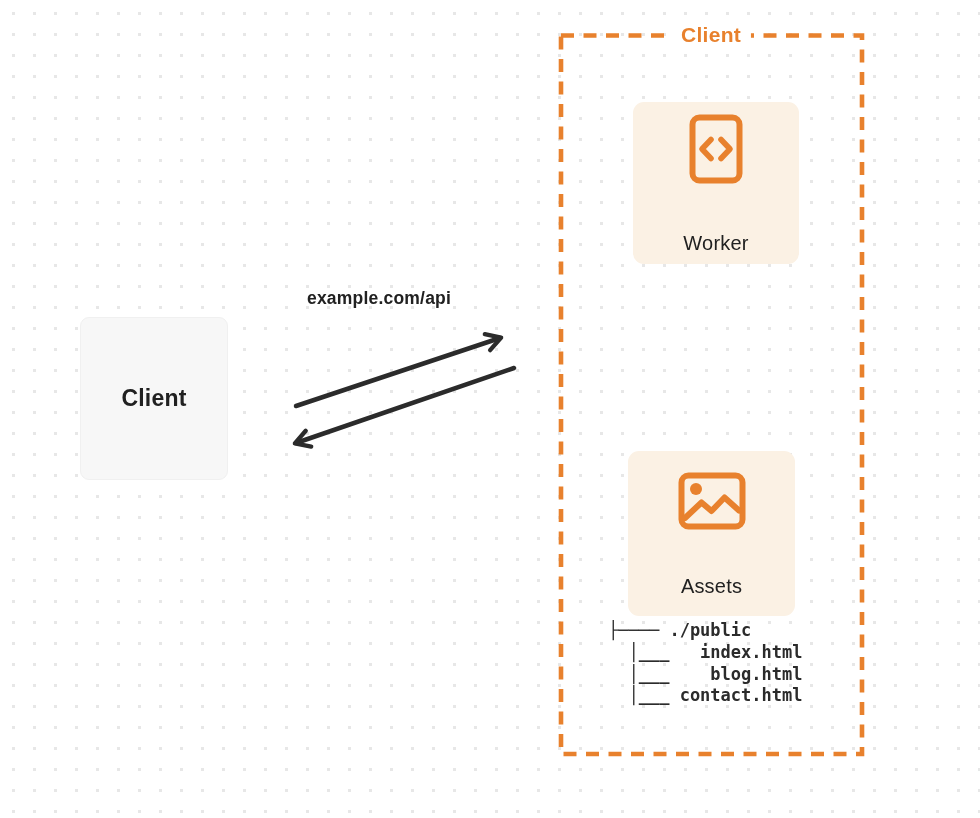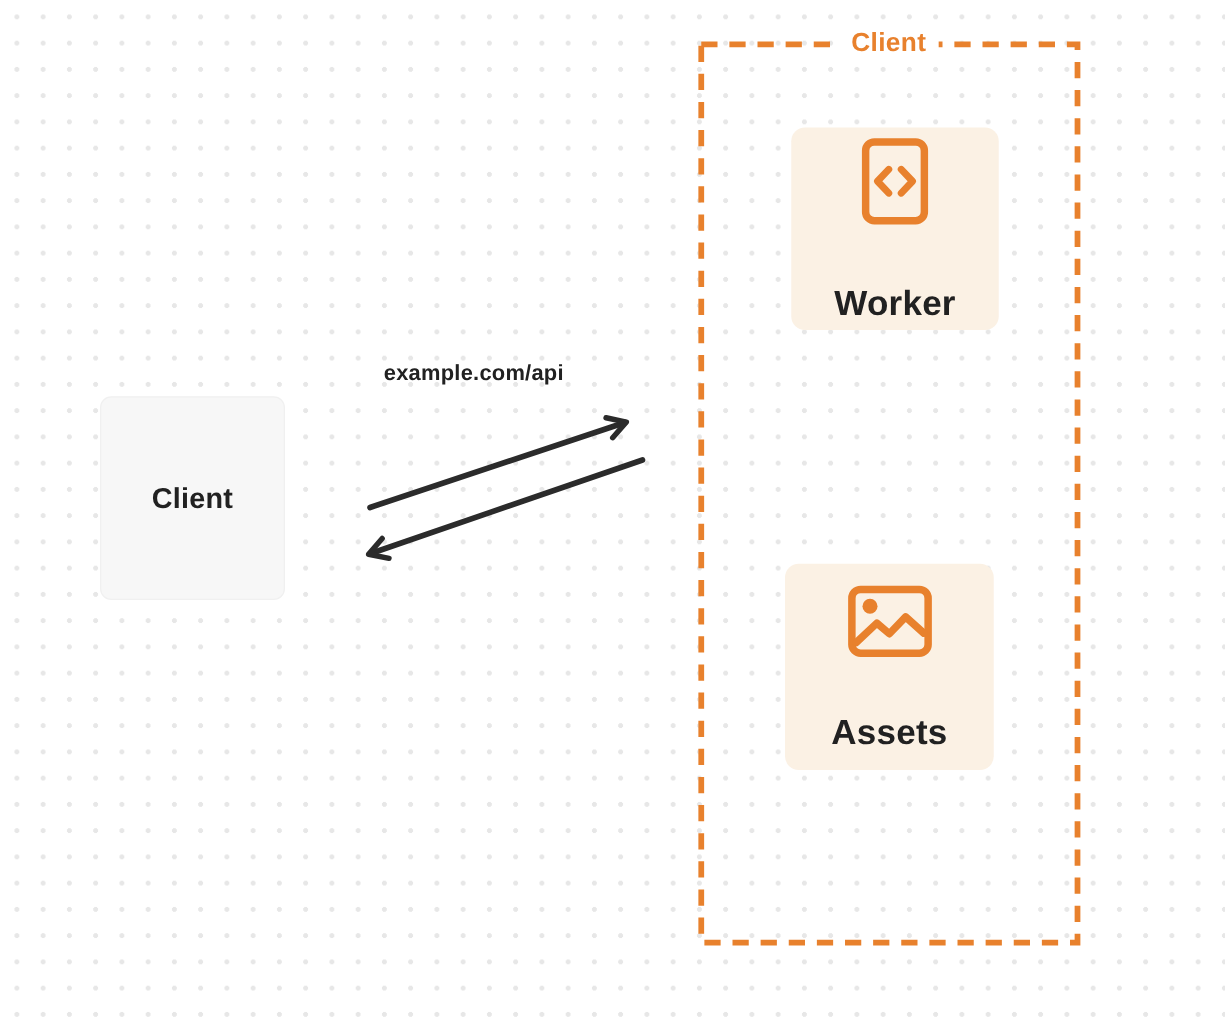--- a/index.html
+++ b/index.html
@@ -55,21 +55,21 @@
   .card{
     position:absolute;
     background:var(--card-bg);
     border-radius:11px;
     display:flex;flex-direction:column;align-items:center;justify-content:center;
     z-index:2;
   }
   .card.worker{left:633px;top:102px;width:166px;height:162px;gap:21px;}
   .card.assets{left:628px;top:451px;width:167px;height:165px;gap:18px;}
   .card .node-label{
-    font-size:28px;font-weight:bold;color:var(--ink);letter-spacing:.2px;line-height:1;margin-top:28px;
+    font-size:20px;font-weight:normal;color:var(--ink);letter-spacing:.2px;line-height:1;margin-top:28px;
   }
   .tree{
     position:absolute;left:608px;top:620px;z-index:2;
     font-family:"DejaVu Sans Mono","Liberation Mono",monospace;
     font-size:17px;line-height:21.8px;font-weight:bold;
     color:#2b2b2b;white-space:pre;
   }
 </style>
 </head>
 <body>
@@ -109,14 +109,18 @@
 
   <div class="card assets">
     <svg width="68" height="58" viewBox="0 0 68 58" xmlns="http://www.w3.org/2000/svg">
       <rect x="3.5" y="3.5" width="61" height="51" rx="7" fill="none" style="stroke:var(--accent)" stroke-width="6"></rect>
       <circle cx="18" cy="17" r="6" style="fill:var(--accent)"></circle>
       <path d="M7,46 L23.5,30.5 L33.5,39 L46.5,25.5 L61,38.5" fill="none" style="stroke:var(--accent)" stroke-width="6" stroke-linecap="round" stroke-linejoin="round"></path>
     </svg>
     <span class="node-label">Assets</span>
   </div>
 
+  <pre class="tree">├──── ./public
+  │___   index.html
+  │___    blog.html
+  │___ contact.html</pre>
 
 </div>
 
 </body></html>

